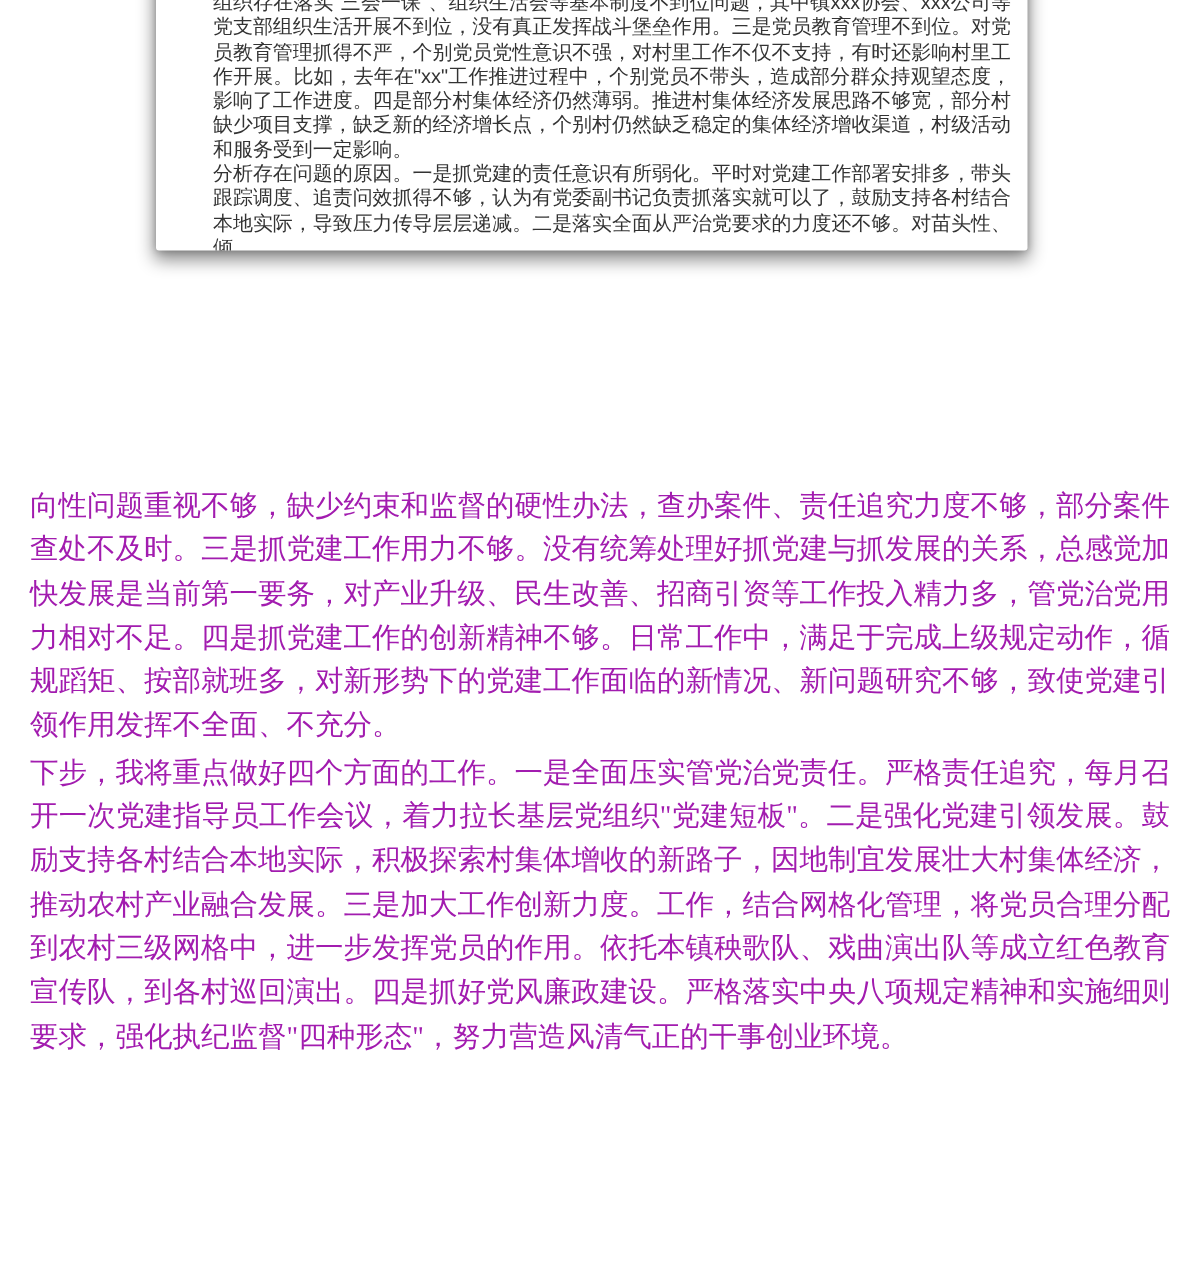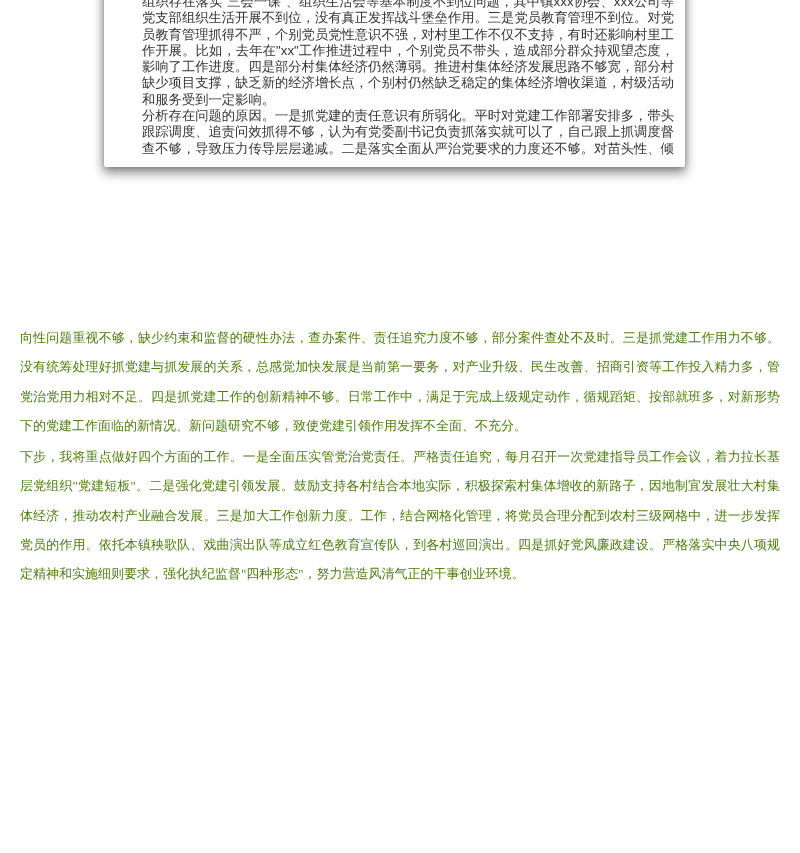--- a/index.html
+++ b/index.html
@@ -47,40 +47,40 @@
   }
   
   .body-text {
     position: absolute;
     left: 20px;
     top: 323px;
     width: 760px;
   }
   .body-text p {
     margin: 0;
-    font-size: 13px;
+    font-size: 19px;
     line-height: 29.3px;
-    color: #4d7c0f;
+    color: #a21caf;
     text-align: justify;
     word-break: break-all;
   }
   .body-text p + p {
     margin-top: 2px;
     font-family: Liberation Serif, serif;
   }
 </style>
 </head>
 <body>
 
 <div class="viewport">
 
   <div class="page-preview">
     <div class="page-preview-inner">
       <p>组织存在落实"三会一课"、组织生活会等基本制度不到位问题，其中镇xxx协会、xxx公司等党支部组织生活开展不到位，没有真正发挥战斗堡垒作用。三是党员教育管理不到位。对党员教育管理抓得不严，个别党员党性意识不强，对村里工作不仅不支持，有时还影响村里工作开展。比如，去年在"xx"工作推进过程中，个别党员不带头，造成部分群众持观望态度，影响了工作进度。四是部分村集体经济仍然薄弱。推进村集体经济发展思路不够宽，部分村缺少项目支撑，缺乏新的经济增长点，个别村仍然缺乏稳定的集体经济增收渠道，村级活动和服务受到一定影响。</p>
-      <p>分析存在问题的原因。一是抓党建的责任意识有所弱化。平时对党建工作部署安排多，带头跟踪调度、追责问效抓得不够，认为有党委副书记负责抓落实就可以了，自己跟上抓调度督查不够，导致压力传导层层递减。二是落实全面从严治党要求的力度还不够。对苗头性、倾</p>
+      <p>分析存在问题的原因。一是抓党建的责任意识有所弱化。平时对党建工作部署安排多，带头跟踪调度、追责问效抓得不够，认为有党委副书记负责抓落实就可以了，鼓励支持各村结合本地实际，导致压力传导层层递减。二是落实全面从严治党要求的力度还不够。对苗头性、倾</p>
     </div>
   </div>
 
   <div class="body-text">
     <p>向性问题重视不够，缺少约束和监督的硬性办法，查办案件、责任追究力度不够，部分案件查处不及时。三是抓党建工作用力不够。没有统筹处理好抓党建与抓发展的关系，总感觉加快发展是当前第一要务，对产业升级、民生改善、招商引资等工作投入精力多，管党治党用力相对不足。四是抓党建工作的创新精神不够。日常工作中，满足于完成上级规定动作，循规蹈矩、按部就班多，对新形势下的党建工作面临的新情况、新问题研究不够，致使党建引领作用发挥不全面、不充分。</p>
     <p>下步，我将重点做好四个方面的工作。一是全面压实管党治党责任。严格责任追究，每月召开一次党建指导员工作会议，着力拉长基层党组织"党建短板"。二是强化党建引领发展。鼓励支持各村结合本地实际，积极探索村集体增收的新路子，因地制宜发展壮大村集体经济，推动农村产业融合发展。三是加大工作创新力度。工作，结合网格化管理，将党员合理分配到农村三级网格中，进一步发挥党员的作用。依托本镇秧歌队、戏曲演出队等成立红色教育宣传队，到各村巡回演出。四是抓好党风廉政建设。严格落实中央八项规定精神和实施细则要求，强化执纪监督"四种形态"，努力营造风清气正的干事创业环境。</p>
   </div>
 
 </div>
 

